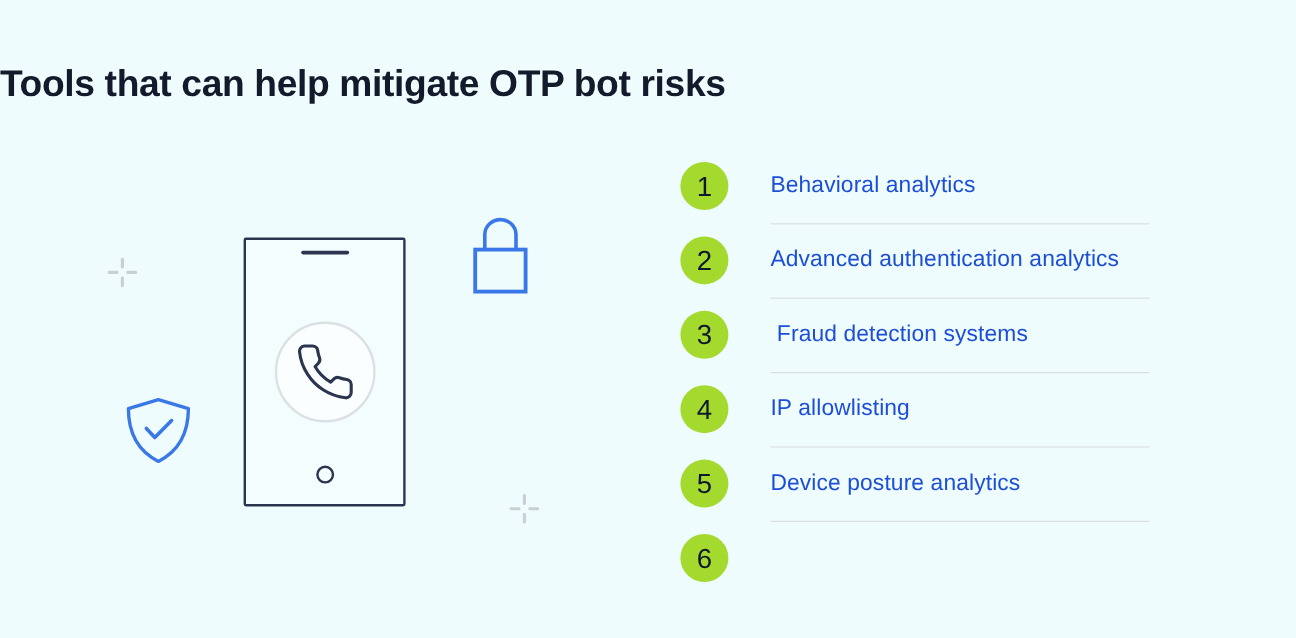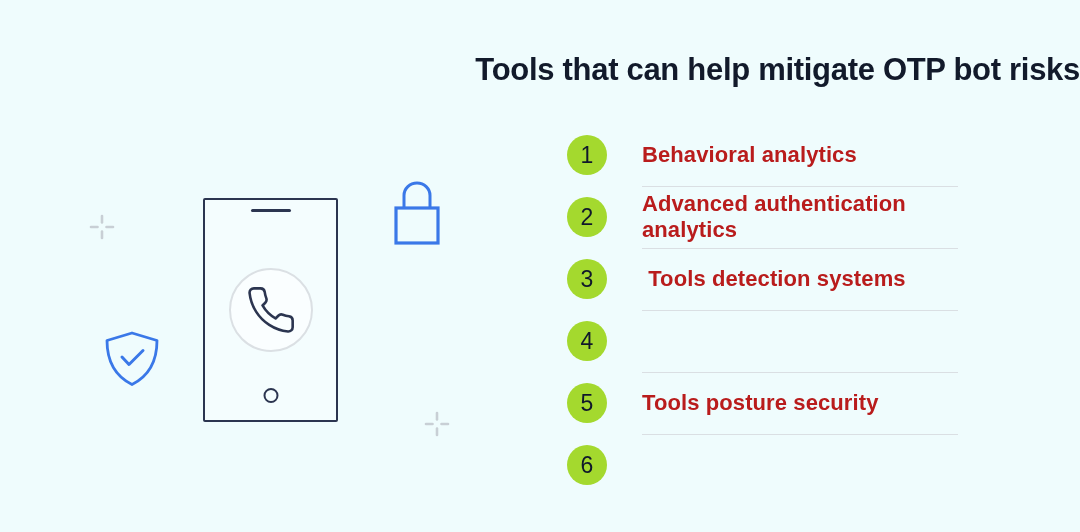--- a/index.html
+++ b/index.html
@@ -13,21 +13,21 @@
     position: relative;
     width: 1080px;
     height: 532px;
     background: #EFFCFD;
   }
   .title {
     position: absolute;
     top: 52px;
     left: 0;
     width: 100%;
-    text-align: right;
+    text-align: left;
     font-size: 31px;
     font-weight: 700;
     letter-spacing: -0.3px;
     color: #121A2B;
   }
   
   .crosshair { position: absolute; width: 30px; height: 30px; }
   .crosshair-1 { left: 87px; top: 212px; }
   .crosshair-2 { left: 422px; top: 409px; }
 
@@ -84,23 +84,23 @@
     border-radius: 50%;
     background: #A4D92E;
     color: #10182B;
     font-size: 23px;
     font-weight: 500;
     display: flex; align-items: center; justify-content: center;
     margin-right: 35px;
     flex: 0 0 auto;
   }
   .row-label {
-    font-size: 22px;
-    font-weight: 700;
-    color: #b91c1c;
+    font-size: 19px;
+    font-weight: 400;
+    color: #1d4ed8;
     letter-spacing: 0.1px;
     white-space: pre-wrap;
   }
   .divider {
     height: 1.5px;
     background: #DADFE3;
     margin-left: 75px;
   }
 </style>
 </head>
@@ -164,32 +164,33 @@
     <div class="divider"></div>
 
     <div class="row">
       <div class="num-badge">2</div>
       <div class="row-label">Advanced authentication analytics</div>
     </div>
     <div class="divider"></div>
 
     <div class="row">
       <div class="num-badge">3</div>
-      <div class="row-label"> Tools detection systems</div>
+      <div class="row-label"> Fraud detection systems</div>
     </div>
     <div class="divider"></div>
 
     <div class="row">
       <div class="num-badge">4</div>
+      <div class="row-label">IP allowlisting</div>
     </div>
     <div class="divider"></div>
 
     <div class="row">
       <div class="num-badge">5</div>
-      <div class="row-label">Tools posture security</div>
+      <div class="row-label">Device posture analytics</div>
     </div>
     <div class="divider"></div>
 
     <div class="row">
       <div class="num-badge">6</div>
     </div>
 
   </div>
 </div>
 

